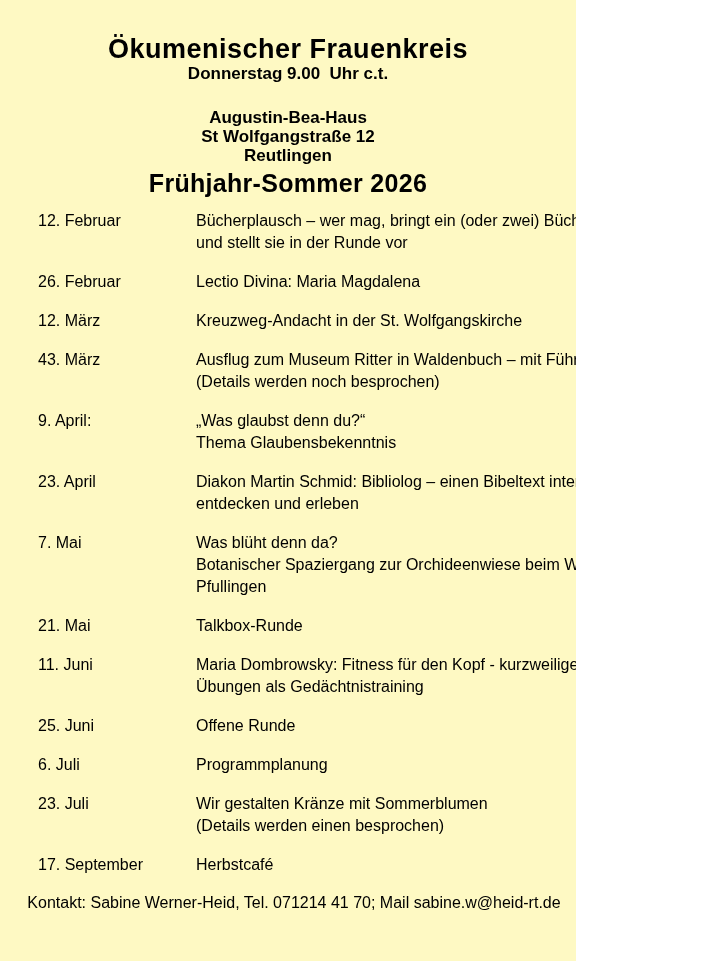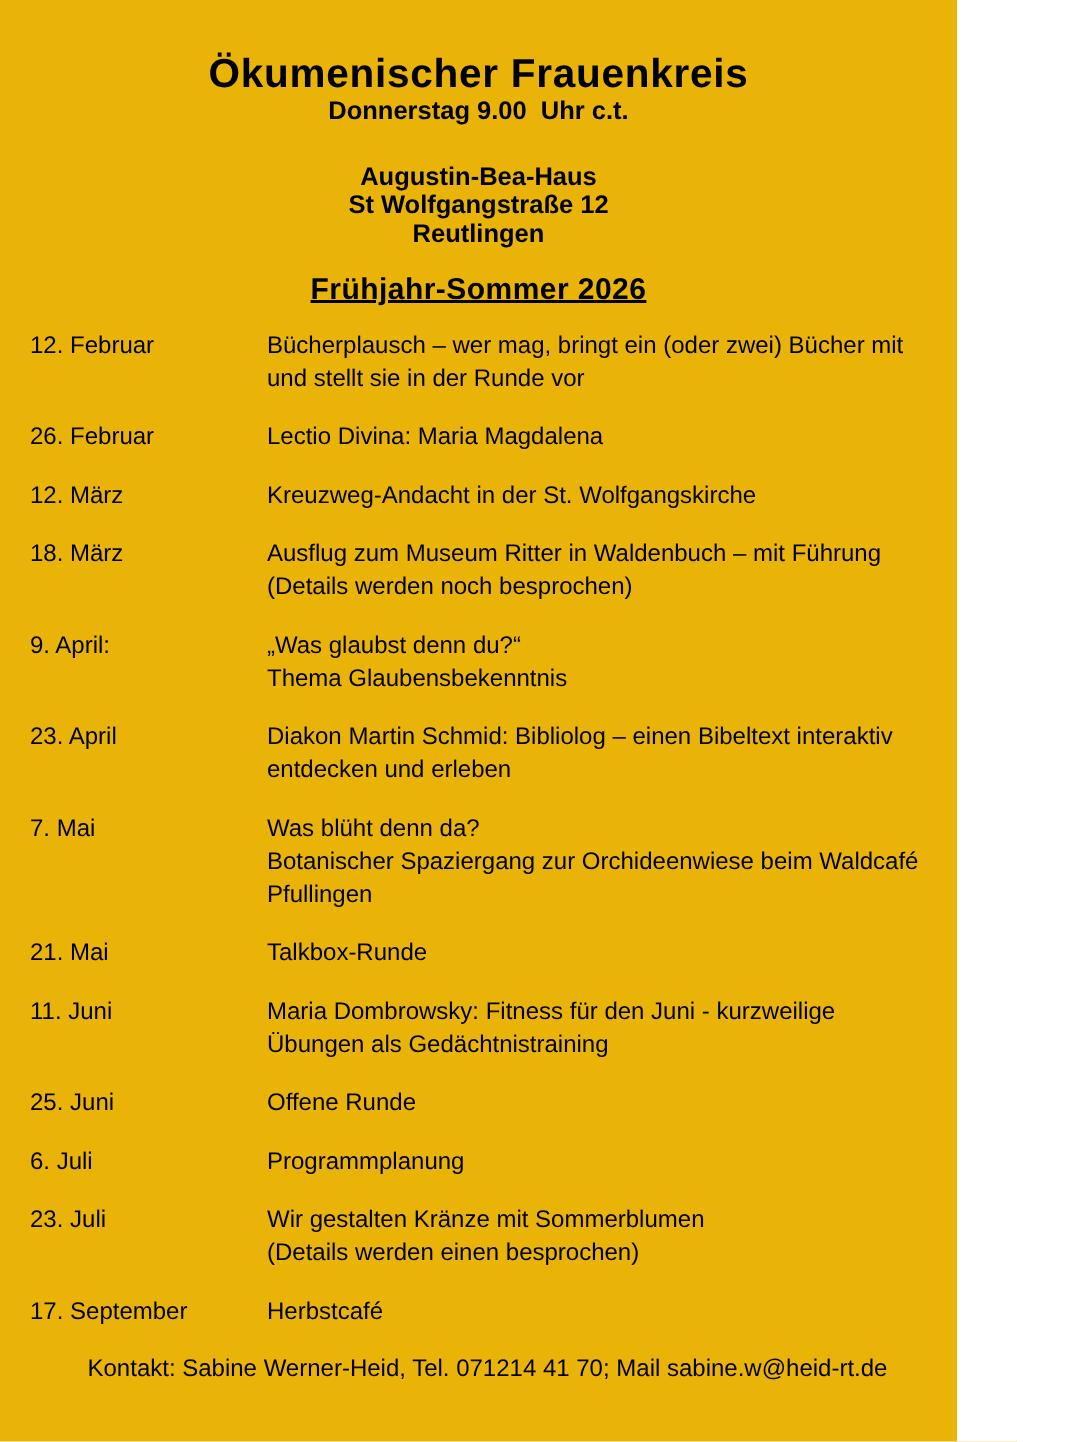--- a/index.html
+++ b/index.html
@@ -2,23 +2,23 @@
 <html lang="de"><head>
 <meta charset="utf-8">
 <style>
   html, body {
     margin: 0;
     padding: 0;
     background: #ffffff;
   }
   .page {
     position: relative;
-    width: 638px;
+    width: 576px;
     height: 961px;
-    background: #eab308;
+    background: #fef9c3;
     color: #000000;
     font-family: "Liberation Sans", "DejaVu Sans", sans-serif;
     box-sizing: border-box;
     overflow: hidden;
   }
   .header {
     text-align: center;
     padding-top: 34px;
   }
   .title {
@@ -34,34 +34,33 @@
     line-height: 20px;
     white-space: pre-wrap;
   }
   .venue {
     font-size: 17px;
     font-weight: 700;
     line-height: 19px;
     margin-top: 24px;
   }
   .season-title {
-    font-size: 20px;
+    font-size: 25px;
     font-weight: 700;
     line-height: 24px;
-    margin-top: 16px;
+    margin-top: 6px;
     letter-spacing: 0.3px;
-    text-decoration: underline;
   }
   .schedule {
     margin-top: 15px;
   }
   .row {
     display: flex;
     align-items: flex-start;
-    padding-left: 20px;
+    padding-left: 38px;
     margin-bottom: 17px;
     font-size: 16px;
     line-height: 22px;
   }
   .row .date {
     flex: 0 0 158px;
     width: 158px;
   }
   .row .desc {
     flex: 0 0 505px;
@@ -100,21 +99,21 @@
     </div>
     <div class="row">
       <div class="date">26. Februar</div>
       <div class="desc">Lectio Divina: Maria Magdalena</div>
     </div>
     <div class="row">
       <div class="date">12. März</div>
       <div class="desc">Kreuzweg-Andacht in der St. Wolfgangskirche</div>
     </div>
     <div class="row">
-      <div class="date">18. März</div>
+      <div class="date">43. März</div>
       <div class="desc">Ausflug zum Museum Ritter in Waldenbuch – mit Führung
 (Details werden noch besprochen)</div>
     </div>
     <div class="row">
       <div class="date">9. April:</div>
       <div class="desc">„Was glaubst denn du?“
 Thema Glaubensbekenntnis</div>
     </div>
     <div class="row">
       <div class="date">23. April</div>
@@ -126,21 +125,21 @@
       <div class="desc">Was blüht denn da?
 Botanischer Spaziergang zur Orchideenwiese beim Waldcafé
 Pfullingen</div>
     </div>
     <div class="row">
       <div class="date">21. Mai</div>
       <div class="desc">Talkbox-Runde</div>
     </div>
     <div class="row">
       <div class="date">11. Juni</div>
-      <div class="desc">Maria Dombrowsky: Fitness für den Juni - kurzweilige
+      <div class="desc">Maria Dombrowsky: Fitness für den Kopf - kurzweilige
 Übungen als Gedächtnistraining</div>
     </div>
     <div class="row">
       <div class="date">25. Juni</div>
       <div class="desc">Offene Runde</div>
     </div>
     <div class="row">
       <div class="date">6. Juli</div>
       <div class="desc">Programmplanung</div>
     </div>

